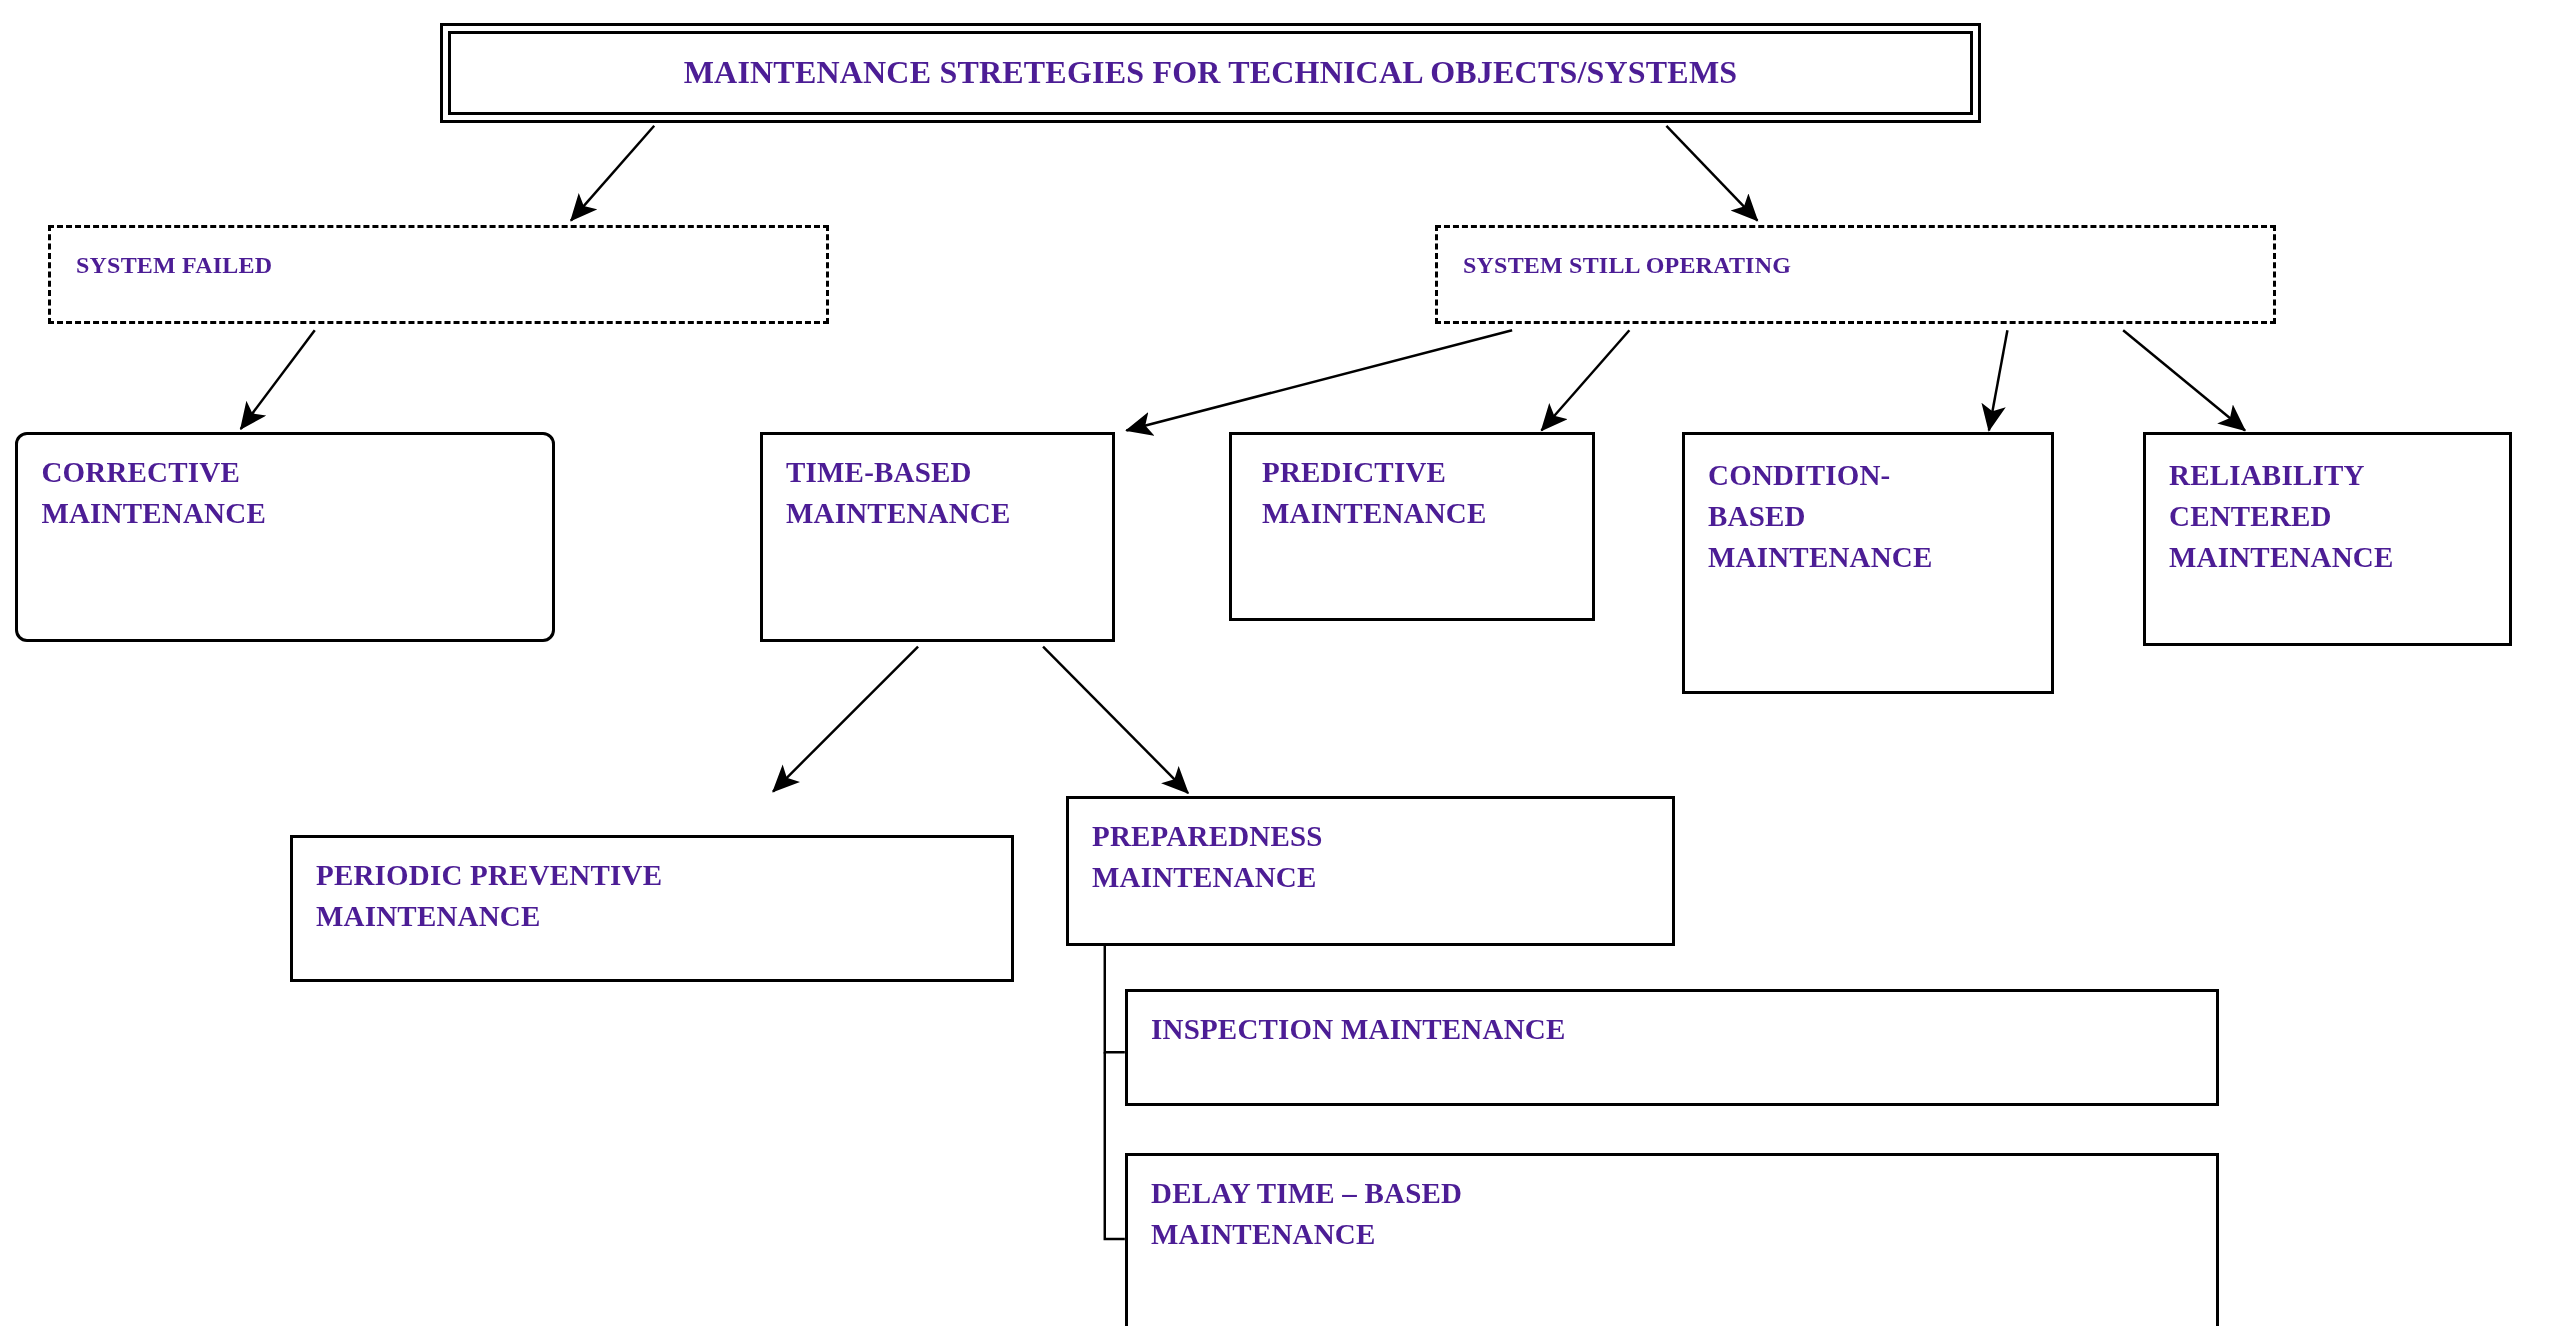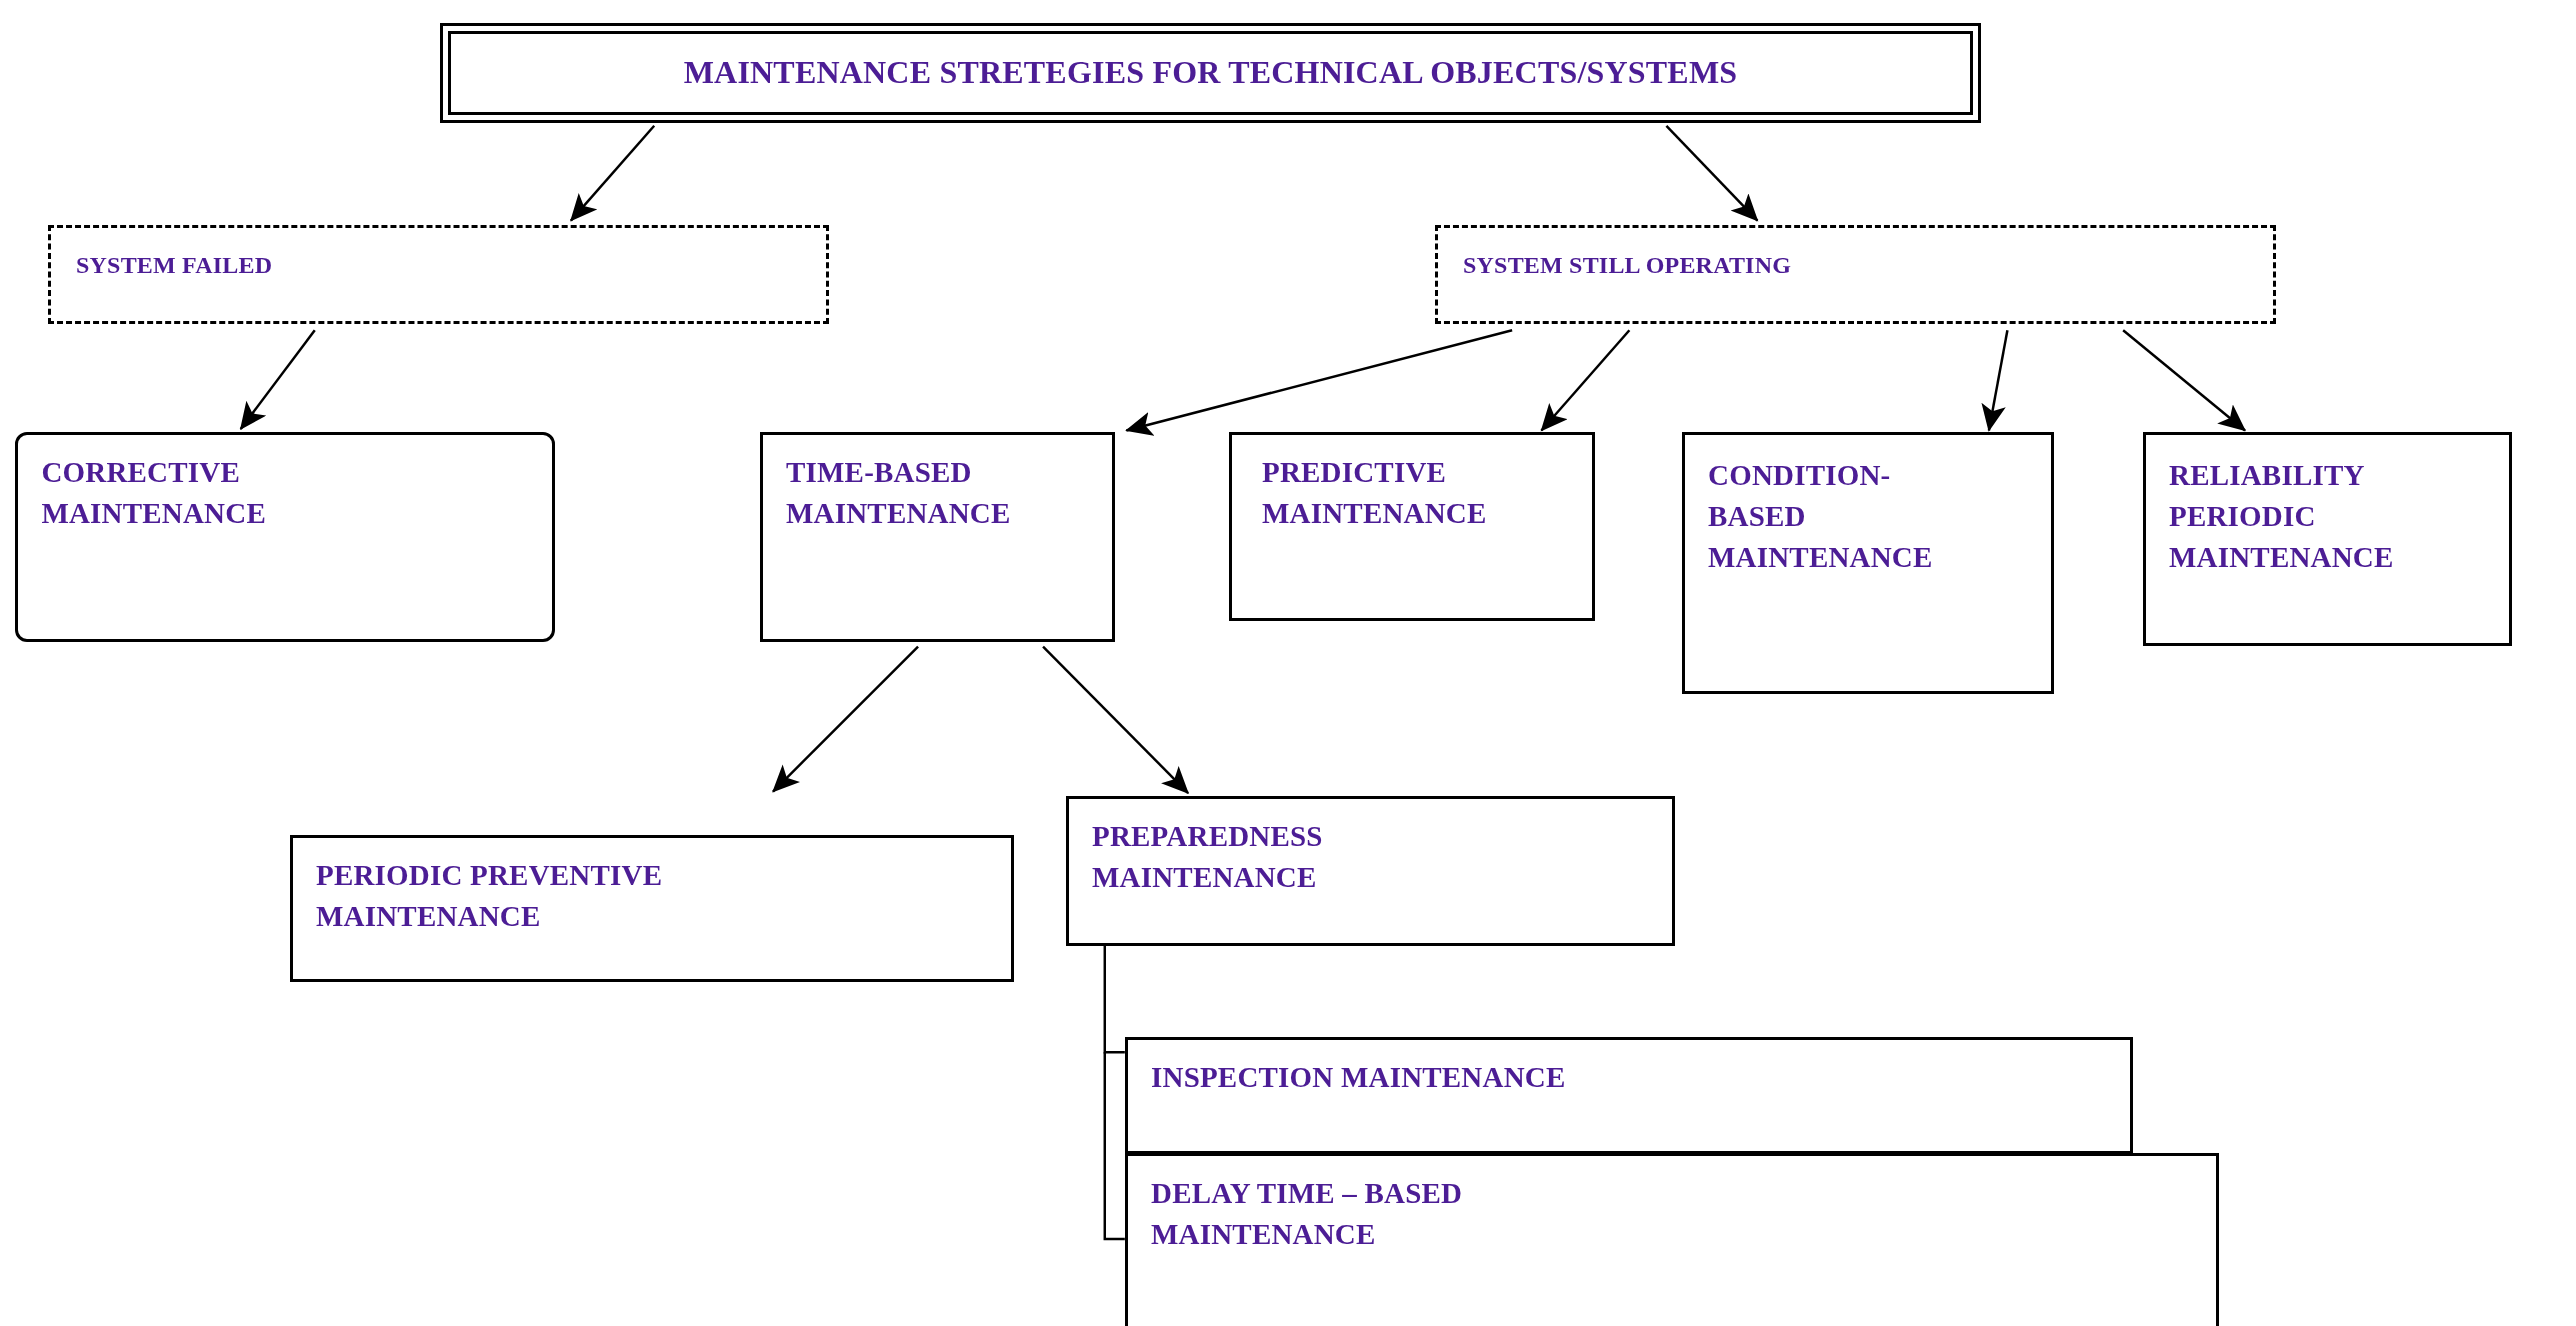--- a/index.html
+++ b/index.html
@@ -134,35 +134,35 @@
   </div>
 
   <div class="node node--solid pad-lg" style="left:1682px; top:432px; width:372px; height:262px;">
     <span class="label">CONDITION-
 BASED
 MAINTENANCE</span>
   </div>
 
   <div class="node node--solid pad-lg" style="left:2143px; top:432px; width:369px; height:214px;">
     <span class="label">RELIABILITY
-PERIODIC
+CENTERED
 MAINTENANCE</span>
   </div>
 
   <div class="node node--solid" style="left:290px; top:795px; width:724px; height:147px;margin-top:40px;">
     <span class="label">PERIODIC PREVENTIVE
 MAINTENANCE</span>
   </div>
 
   <div class="node node--solid" style="left:1066px; top:796px; width:609px; height:150px;">
     <span class="label">PREPAREDNESS
 MAINTENANCE</span>
   </div>
 
-  <div class="node node--solid" style="left:1125px; top:1037px; width:1008px; height:117px;">
+  <div class="node node--solid" style="left:1125px; top:989px; width:1094px; height:117px;">
     <span class="label">INSPECTION MAINTENANCE</span>
   </div>
 
   <div class="node node--solid" style="left:1125px; top:1153px; width:1094px; height:200px;">
     <span class="label">DELAY TIME – BASED
 MAINTENANCE</span>
   </div>
 
 </div>
 

